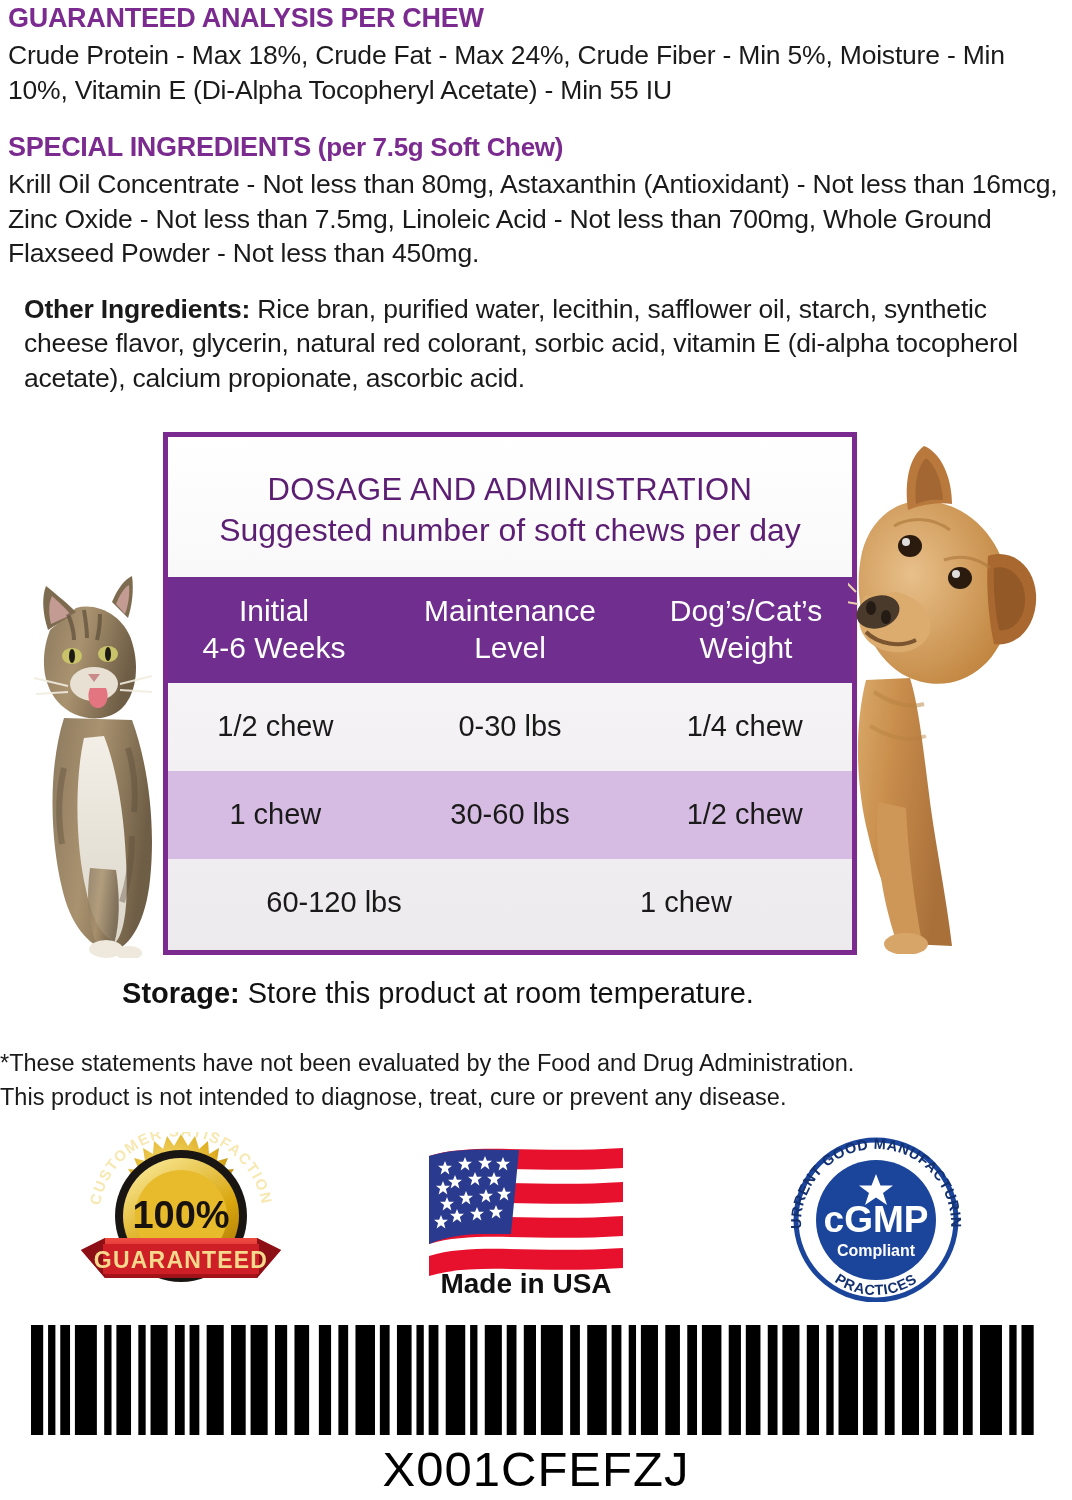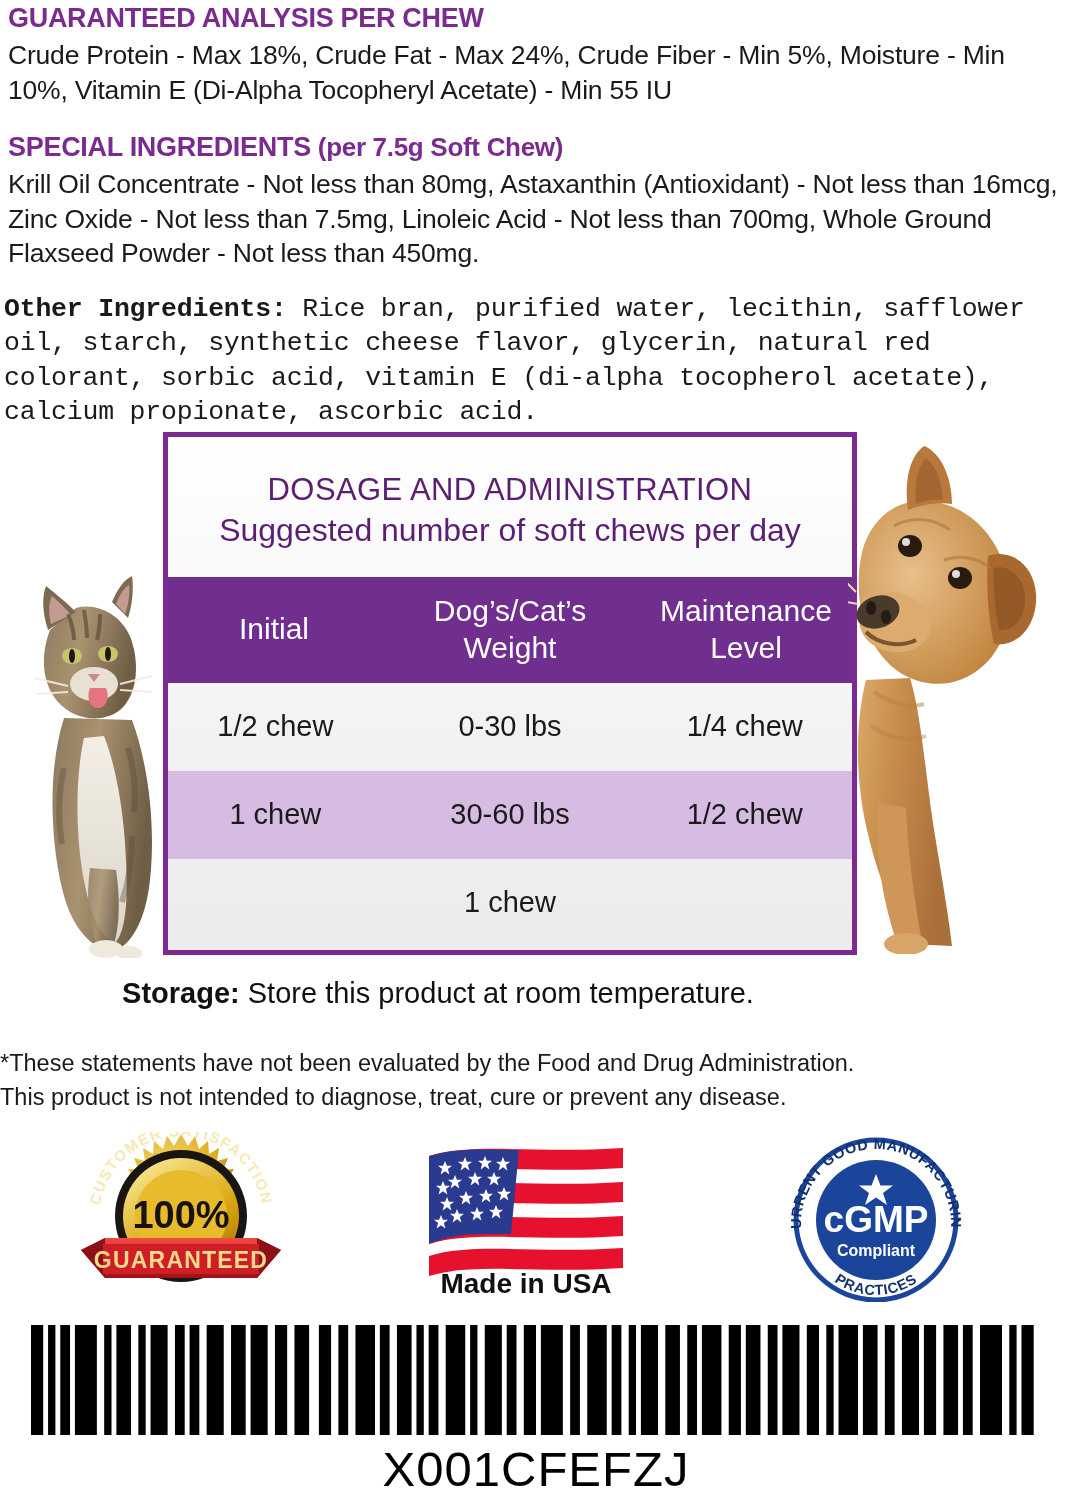--- a/index.html
+++ b/index.html
@@ -35,21 +35,21 @@
     color: #1a1a1a;
   }
   .body-text b { font-weight: bold; }
 
   #guaranteed-analysis { position: absolute; left: 8px; top: 4px; width: 1056px; }
   #guaranteed-analysis .sec-head { margin-bottom: 6px; }
 
   #special-ingredients { position: absolute; left: 8px; top: 133px; width: 1056px; }
   #special-ingredients .sec-head { margin-bottom: 6px; }
 
-  #other-ingredients { position: absolute; left: 4px; top: 292px; width: 1048px; font-family: Liberation Mono, monospace; }
+  #other-ingredients { position: absolute; left: 24px; top: 292px; width: 1048px; }
 
   
   #dosage-table-wrap {
     position: absolute;
     left: 163px;
     top: 432px;
     width: 694px;
     height: 523px;
     border: 5px solid #7B2B8F;
     box-sizing: border-box;
@@ -239,42 +239,44 @@
 
   <div id="dosage-table-wrap">
     <div class="tbl-title">
       <div class="t1">DOSAGE AND ADMINISTRATION</div>
       <div class="t2">Suggested number of soft chews per day</div>
     </div>
 
     <div class="thead">
       <div class="cell">
         <div>Initial</div>
+        <div>4-6 Weeks</div>
+      </div>
+      <div class="cell">
+        <div>Maintenance</div>
+        <div>Level</div>
       </div>
       <div class="cell">
         <div>Dog’s/Cat’s</div>
         <div>Weight</div>
       </div>
-      <div class="cell">
-        <div>Maintenance</div>
-        <div>Level</div>
-      </div>
     </div>
 
     <div class="trow odd">
       <div class="cell">1/2 chew</div>
       <div class="cell">0-30 lbs</div>
       <div class="cell">1/4 chew</div>
     </div>
     <div class="trow even">
       <div class="cell">1 chew</div>
       <div class="cell">30-60 lbs</div>
       <div class="cell">1/2 chew</div>
     </div>
     <div class="trow odd">
+      <div class="cell">60-120 lbs</div>
       <div class="cell">1 chew</div>
     </div>
   </div>
 
   <div id="dog-image">
     <svg viewBox="0 0 200 512" width="200" height="512">
       <defs>
         <linearGradient id="dogFur" x1="0" y1="0" x2="1" y2="0.4">
           <stop offset="0%" stop-color="#d9a96a"></stop>
           <stop offset="40%" stop-color="#c98e4c"></stop>

